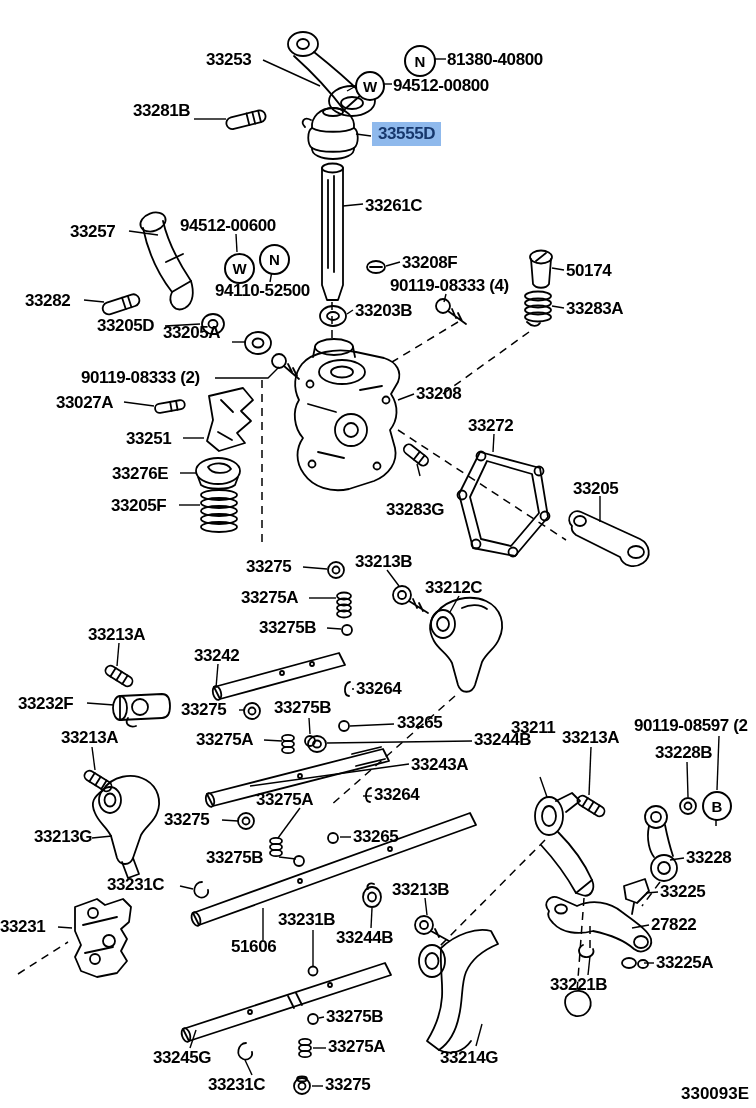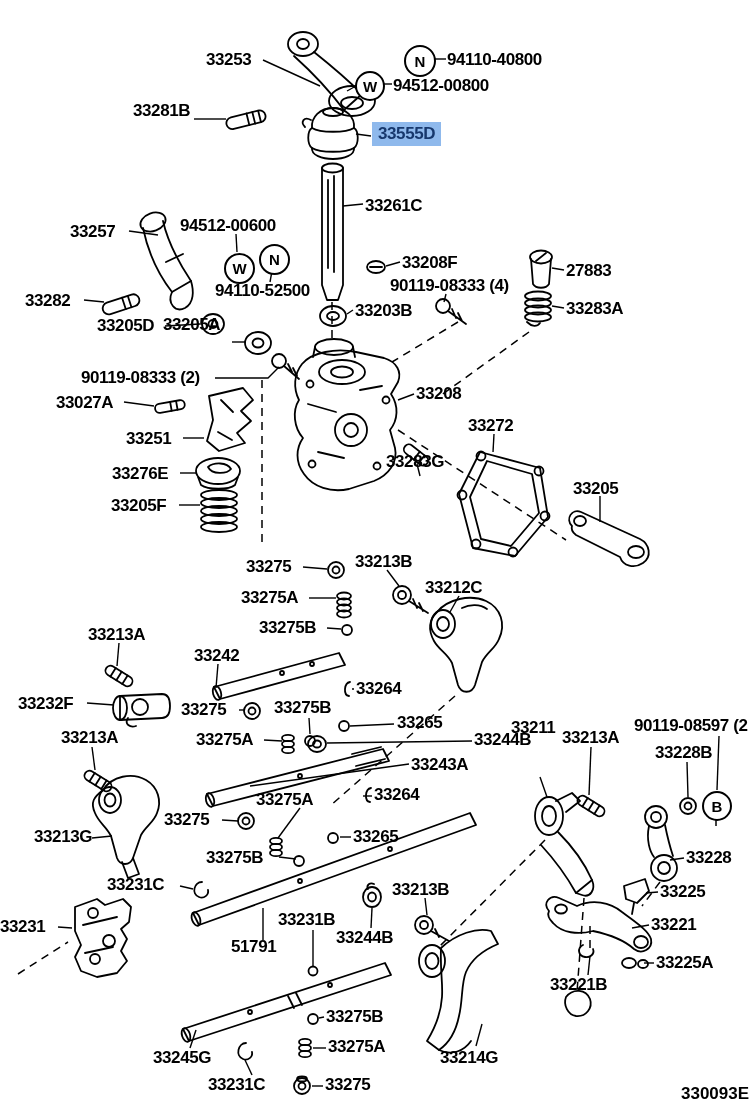--- a/index.html
+++ b/index.html
@@ -458,43 +458,43 @@
       <line x1="324" y1="1017" x2="319" y2="1018"></line>
       <line x1="326" y1="1048" x2="313" y2="1048"></line>
       <line x1="190" y1="1048" x2="196" y2="1030"></line>
       <line x1="476" y1="1046" x2="482" y2="1024"></line>
       <line x1="252" y1="1075" x2="245" y2="1060"></line>
       <line x1="323" y1="1086" x2="312" y2="1086"></line>
     </g>
   </svg>
 
   <div class="lbl" style="left:206px;top:50px">33253</div>
-  <div class="lbl" style="left:447px;top:50px">94110-40800</div>
+  <div class="lbl" style="left:447px;top:50px">81380-40800</div>
   <div class="lbl" style="left:393px;top:76px">94512-00800</div>
   <div class="lbl" style="left:133px;top:101px">33281B</div>
   <div class="lbl hl" style="left:372px;top:122px">33555D</div>
   <div class="lbl" style="left:365px;top:196px">33261C</div>
   <div class="lbl" style="left:70px;top:222px">33257</div>
   <div class="lbl" style="left:180px;top:216px">94512-00600</div>
   <div class="lbl" style="left:215px;top:281px">94110-52500</div>
   <div class="lbl" style="left:402px;top:253px">33208F</div>
-  <div class="lbl" style="left:566px;top:261px">27883</div>
+  <div class="lbl" style="left:566px;top:261px">50174</div>
   <div class="lbl" style="left:390px;top:276px">90119-08333 (4)</div>
   <div class="lbl" style="left:355px;top:301px">33203B</div>
   <div class="lbl" style="left:566px;top:299px">33283A</div>
   <div class="lbl" style="left:25px;top:291px">33282</div>
   <div class="lbl" style="left:97px;top:316px">33205D</div>
-  <div class="lbl" style="left:163px;top:315px">33205A</div>
+  <div class="lbl" style="left:163px;top:323px">33205A</div>
   <div class="lbl" style="left:81px;top:368px">90119-08333 (2)</div>
   <div class="lbl" style="left:56px;top:393px">33027A</div>
   <div class="lbl" style="left:126px;top:429px">33251</div>
   <div class="lbl" style="left:416px;top:384px">33208</div>
   <div class="lbl" style="left:112px;top:464px">33276E</div>
   <div class="lbl" style="left:111px;top:496px">33205F</div>
-  <div class="lbl" style="left:386px;top:452px">33283G</div>
+  <div class="lbl" style="left:386px;top:500px">33283G</div>
   <div class="lbl" style="left:468px;top:416px">33272</div>
   <div class="lbl" style="left:573px;top:479px">33205</div>
   <div class="lbl" style="left:246px;top:557px">33275</div>
   <div class="lbl" style="left:355px;top:552px">33213B</div>
   <div class="lbl" style="left:241px;top:588px">33275A</div>
   <div class="lbl" style="left:425px;top:578px">33212C</div>
   <div class="lbl" style="left:259px;top:618px">33275B</div>
   <div class="lbl" style="left:88px;top:625px">33213A</div>
   <div class="lbl" style="left:194px;top:646px">33242</div>
   <div class="lbl" style="left:356px;top:679px">33264</div>
@@ -514,23 +514,23 @@
   <div class="lbl" style="left:256px;top:790px">33275A</div>
   <div class="lbl" style="left:164px;top:810px">33275</div>
   <div class="lbl" style="left:34px;top:827px">33213G</div>
   <div class="lbl" style="left:353px;top:827px">33265</div>
   <div class="lbl" style="left:206px;top:848px">33275B</div>
   <div class="lbl" style="left:686px;top:848px">33228</div>
   <div class="lbl" style="left:107px;top:875px">33231C</div>
   <div class="lbl" style="left:660px;top:882px">33225</div>
   <div class="lbl" style="left:392px;top:880px">33213B</div>
   <div class="lbl" style="left:0px;top:917px">33231</div>
-  <div class="lbl" style="left:651px;top:915px">33221</div>
+  <div class="lbl" style="left:651px;top:915px">27822</div>
   <div class="lbl" style="left:278px;top:910px">33231B</div>
-  <div class="lbl" style="left:231px;top:937px">51791</div>
+  <div class="lbl" style="left:231px;top:937px">51606</div>
   <div class="lbl" style="left:336px;top:928px">33244B</div>
   <div class="lbl" style="left:656px;top:953px">33225A</div>
   <div class="lbl" style="left:550px;top:975px">33221B</div>
   <div class="lbl" style="left:326px;top:1007px">33275B</div>
   <div class="lbl" style="left:328px;top:1037px">33275A</div>
   <div class="lbl" style="left:153px;top:1048px">33245G</div>
   <div class="lbl" style="left:440px;top:1048px">33214G</div>
   <div class="lbl" style="left:208px;top:1075px">33231C</div>
   <div class="lbl" style="left:325px;top:1075px">33275</div>
 

